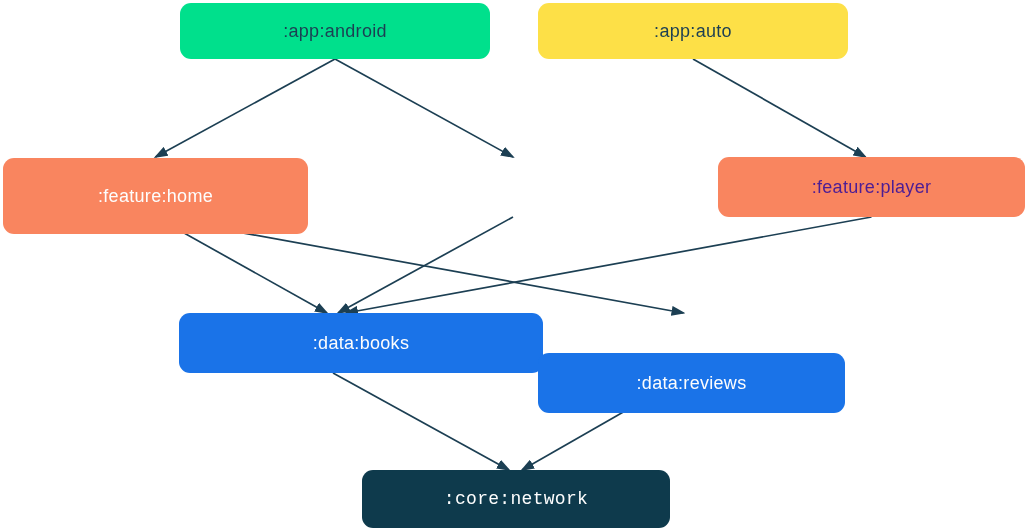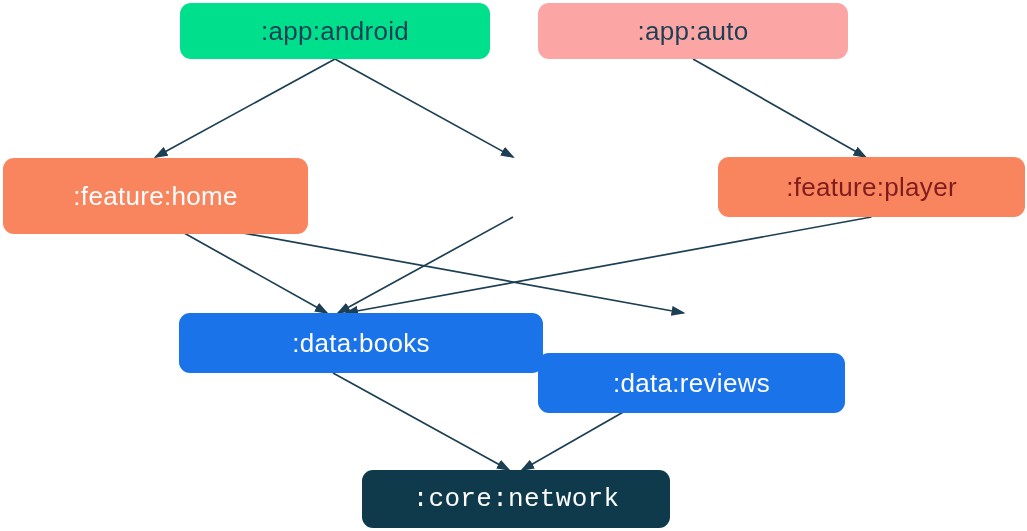--- a/index.html
+++ b/index.html
@@ -25,21 +25,21 @@
   }
   .node {
     position: absolute;
     display: flex;
     align-items: center;
     justify-content: center;
     border-radius: 11px;
     box-sizing: border-box;
   }
   .node span {
-    font-size: 26px;
+    font-size: 18px;
     font-weight: 400;
     letter-spacing: 0.3px;
     white-space: nowrap;
   }
 </style>
 </head>
 <body>
 
 <div id="stage">
 
@@ -58,28 +58,28 @@
         <line x1="513" y1="217" x2="338" y2="313" stroke="#1C3F53" stroke-width="1.7" marker-end="url(#arrowhead)"></line>
         <line x1="871.5" y1="217" x2="346" y2="313" stroke="#1C3F53" stroke-width="1.7" marker-end="url(#arrowhead)"></line>
         <line x1="333" y1="373" x2="509" y2="470" stroke="#1C3F53" stroke-width="1.7" marker-end="url(#arrowhead)"></line>
         <line x1="691.5" y1="373" x2="522" y2="470" stroke="#1C3F53" stroke-width="1.7" marker-end="url(#arrowhead)"></line>
       </g>
   </svg>
 
   <div class="node" style="left: 180px; top: 3px; width: 310px; height: 56px; background: rgb(0, 224, 140);">
     <span style="color: rgb(28, 63, 83);">:app:android</span>
   </div>
-  <div class="node" style="left: 538px; top: 3px; width: 310px; height: 56px; background: #fca5a5; text-align: right;">
+  <div class="node" style="left: 538px; top: 3px; width: 310px; height: 56px; background: #fde047; text-align: right;">
     <span style="color: rgb(28, 63, 83);">:app:auto</span>
   </div>
   <div class="node" style="left: 3px; top: 158px; width: 305px; height: 76px; background: rgb(249, 133, 95);">
     <span style="color: rgb(253, 253, 253);">:feature:home</span>
   </div>
   <div class="node" style="left: 718px; top: 157px; width: 307px; height: 60px; background: rgb(249, 133, 95);">
-    <span style="color: #7f1d1d;">:feature:player</span>
+    <span style="color: #4c1d95;">:feature:player</span>
   </div>
   <div class="node" style="left: 179px; top: 313px; width: 364px; height: 60px; background: rgb(26, 115, 232);">
     <span style="color: rgb(253, 253, 253);">:data:books</span>
   </div>
   <div class="node" style="left: 538px; top: 313px; width: 307px; height: 60px; background: rgb(26, 115, 232); margin-top: 40px;">
     <span style="color: rgb(253, 253, 253);">:data:reviews</span>
   </div>
   <div class="node" style="left: 362px; top: 470px; width: 308px; height: 58px; background: rgb(14, 58, 76); font-family: Liberation Mono, monospace;">
     <span style="color: rgb(253, 253, 253);">:core:network</span>
   </div>

